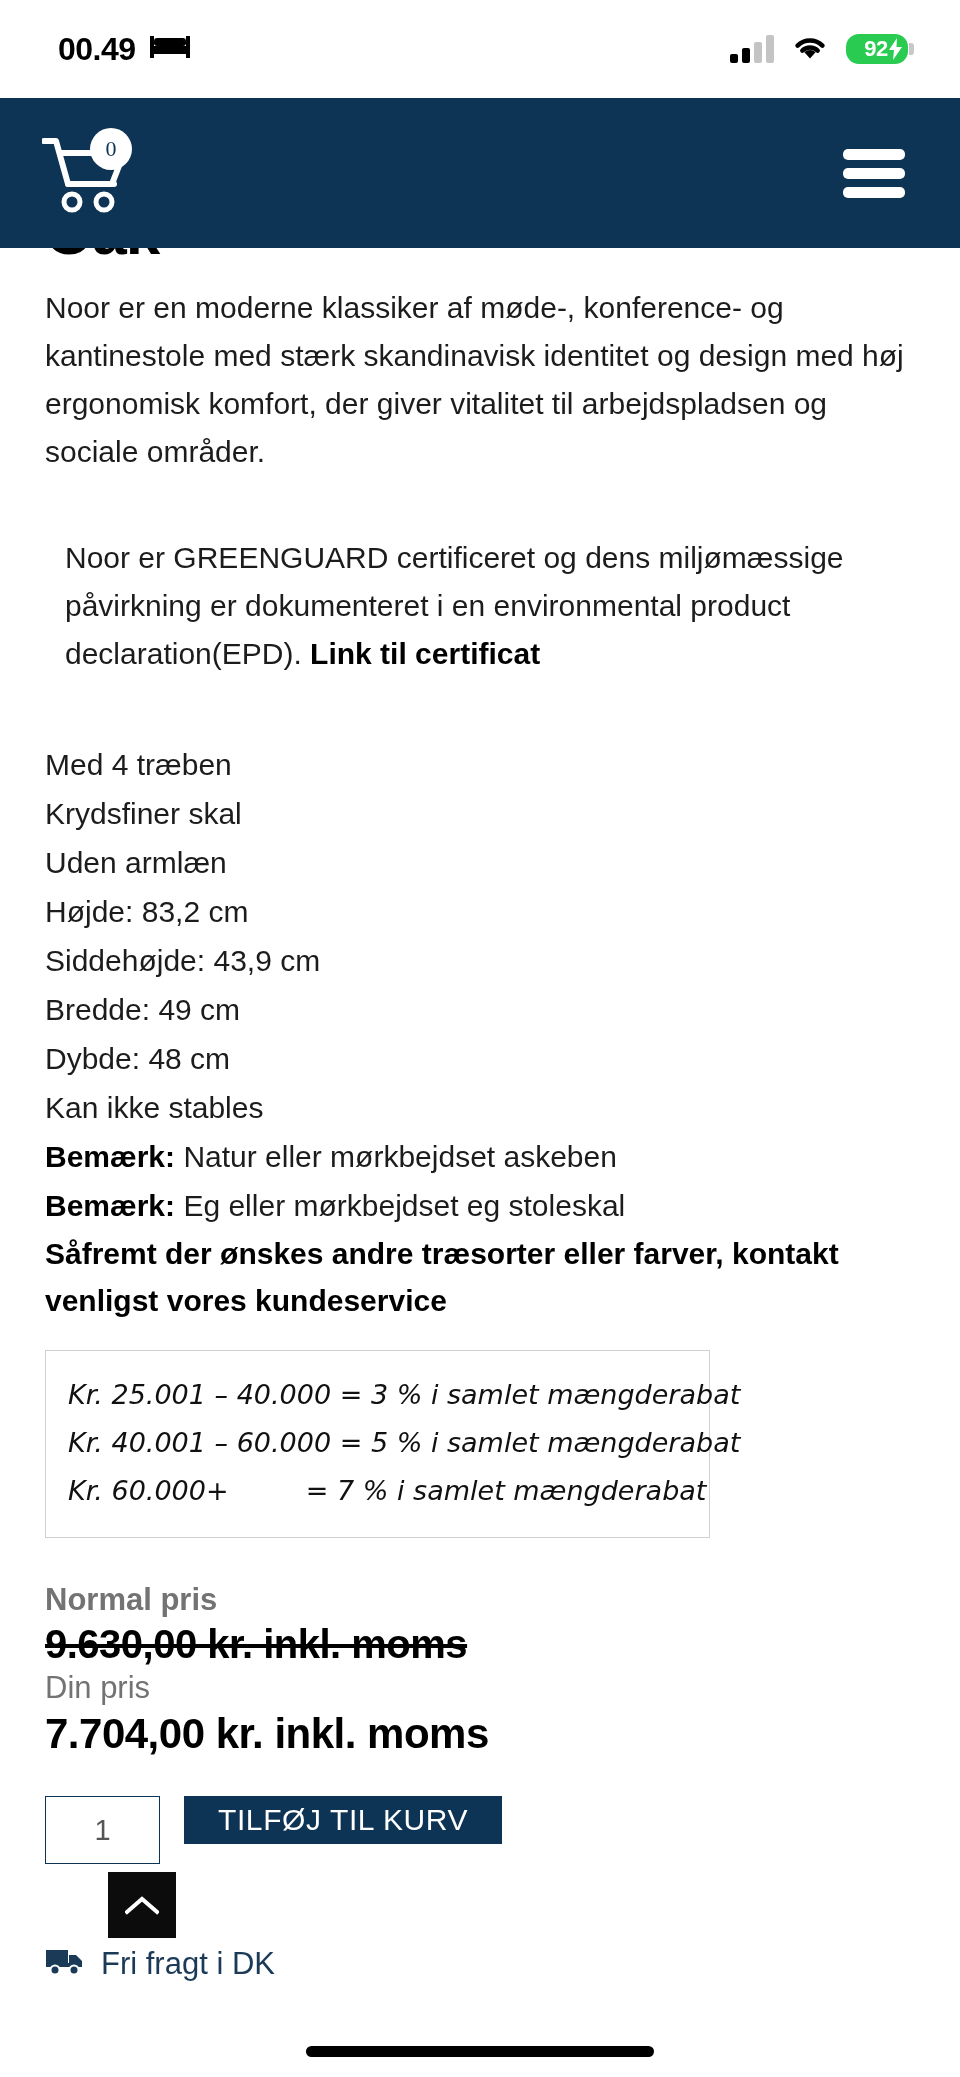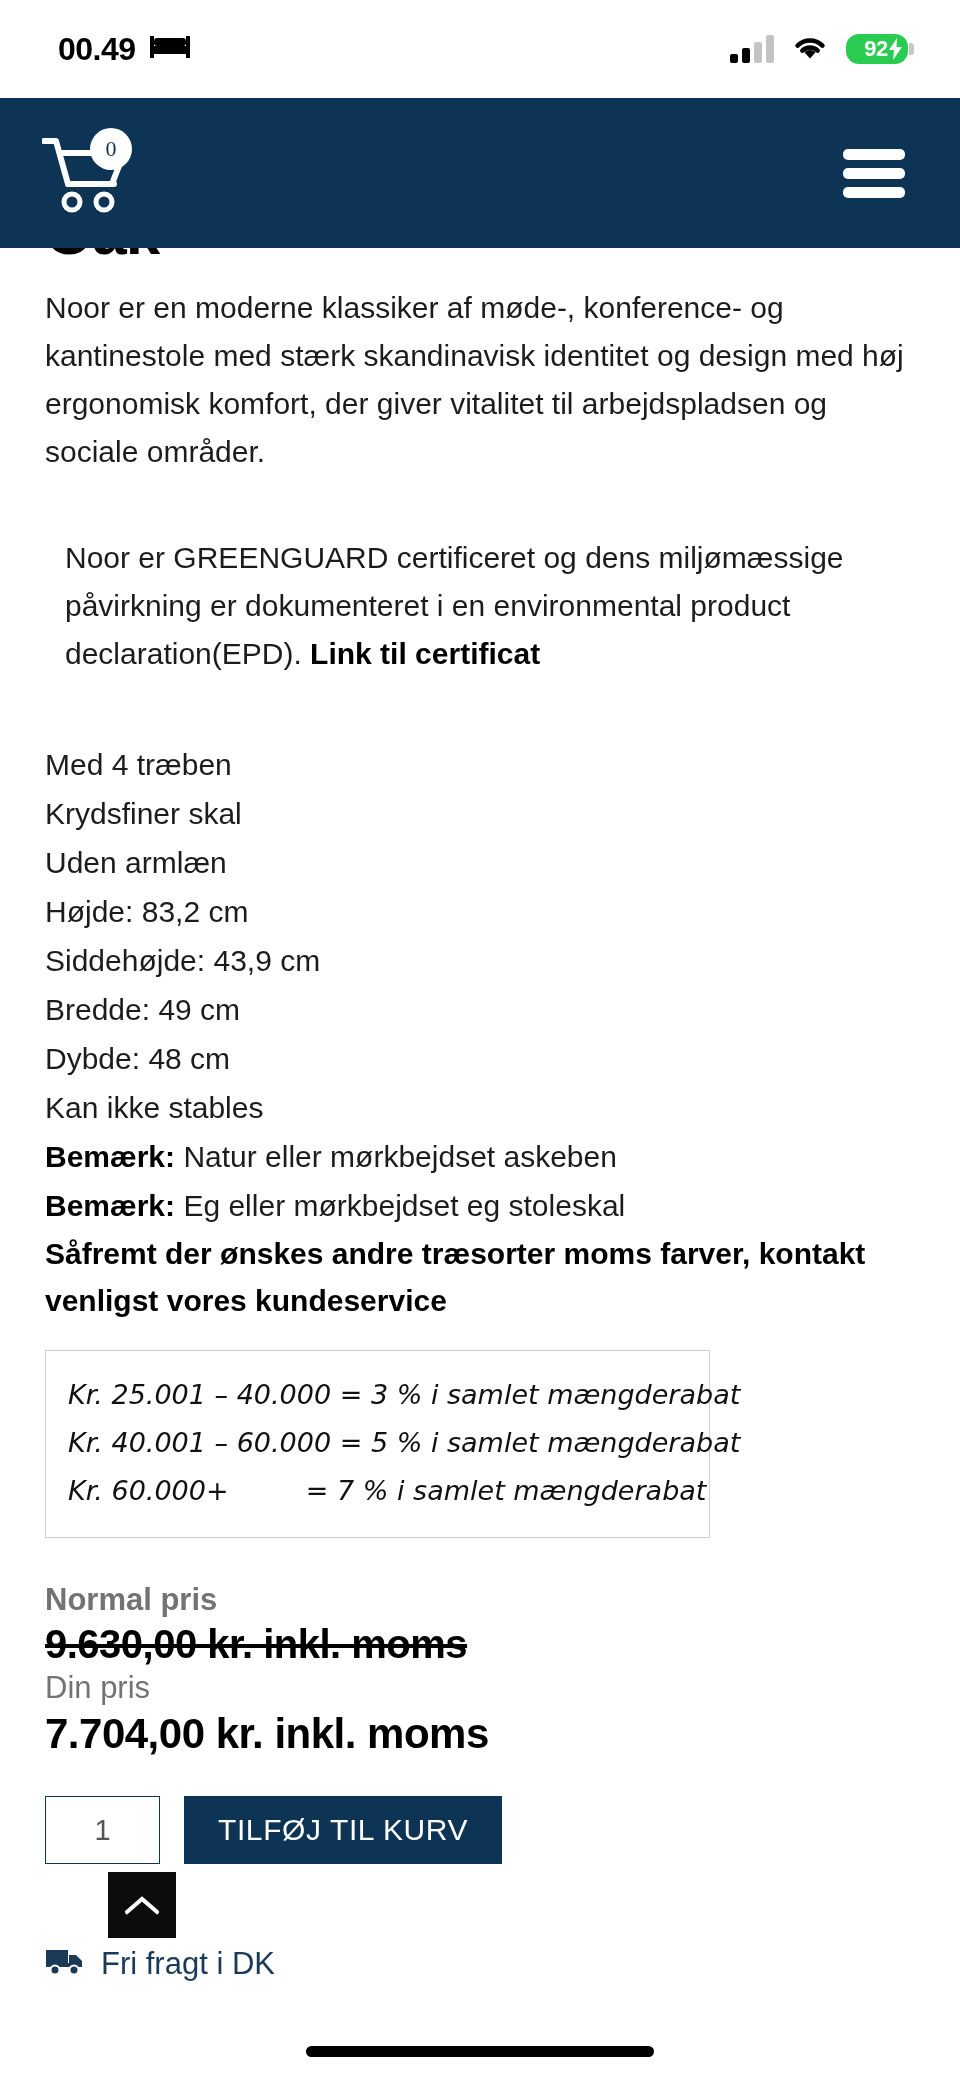--- a/index.html
+++ b/index.html
@@ -207,21 +207,21 @@
     height: 68px;
     border: 1px solid #0d3355;
     background: #ffffff;
     text-align: center;
     font-size: 29px;
     color: #555;
     font-family: "Liberation Sans", sans-serif;
     outline: none;
   }
   .addcart-btn {
-    height: 68px;
+    height: 48px;
     background: #0d3355;
     color: #ffffff;
     border: none;
     padding: 2px 34px;
     font-size: 30px;
     letter-spacing: 0.6px;
     font-family: "Liberation Sans", sans-serif;
     cursor: pointer;
   }
 
@@ -339,21 +339,21 @@
       <div class="spec">Bredde: 49 cm</div>
       <div class="spec">Dybde: 48 cm</div>
       <div class="spec">Kan ikke stables</div>
 
       <div class="spec bold-label">
         <b>Bemærk:</b><span> Natur eller mørkbejdset askeben</span>
       </div>
       <div class="spec bold-label">
         <b>Bemærk:</b><span> Eg eller mørkbejdset eg stoleskal</span>
       </div>
-      <div class="spec all-bold">Såfremt der ønskes andre træsorter moms farver, kontakt venligst vores kundeservice</div>
+      <div class="spec all-bold">Såfremt der ønskes andre træsorter eller farver, kontakt venligst vores kundeservice</div>
     </div>
 
     <div class="discount-box">
       <div class="discount-row">Kr. 25.001 – 40.000 = 3 % i samlet mængderabat</div>
       <div class="discount-row">Kr. 40.001 – 60.000 = 5 % i samlet mængderabat</div>
       <div class="discount-row">Kr. 60.000+         = 7 % i samlet mængderabat</div>
     </div>
 
     <div class="pricing">
       <div class="price-label">Normal pris</div>

